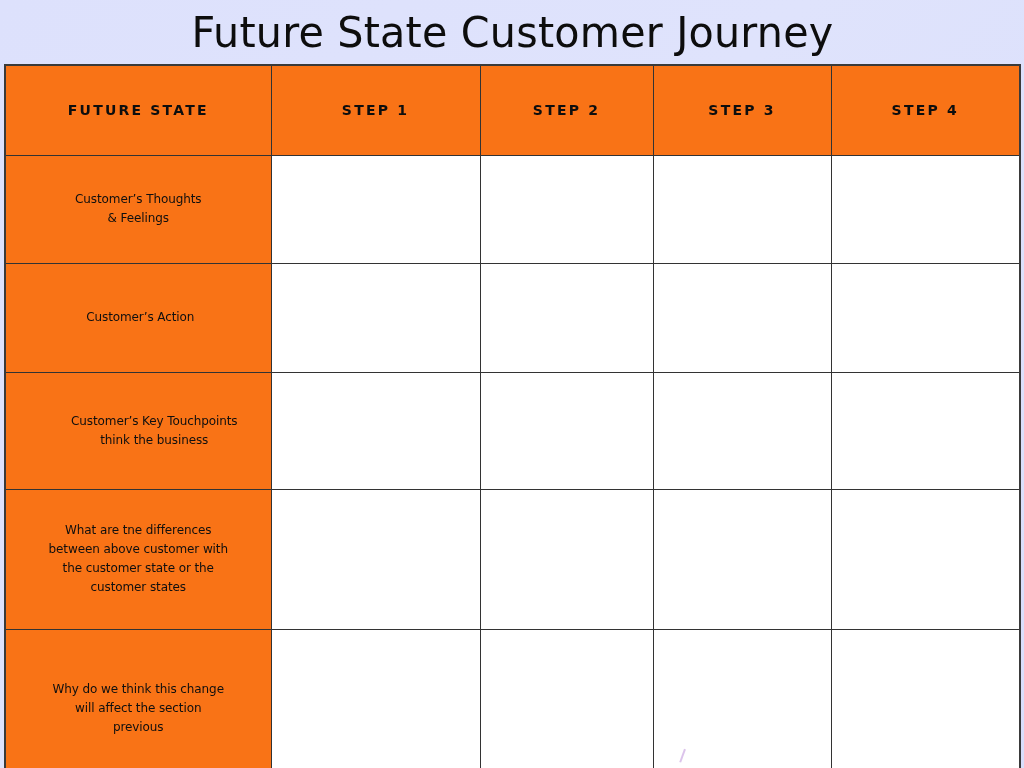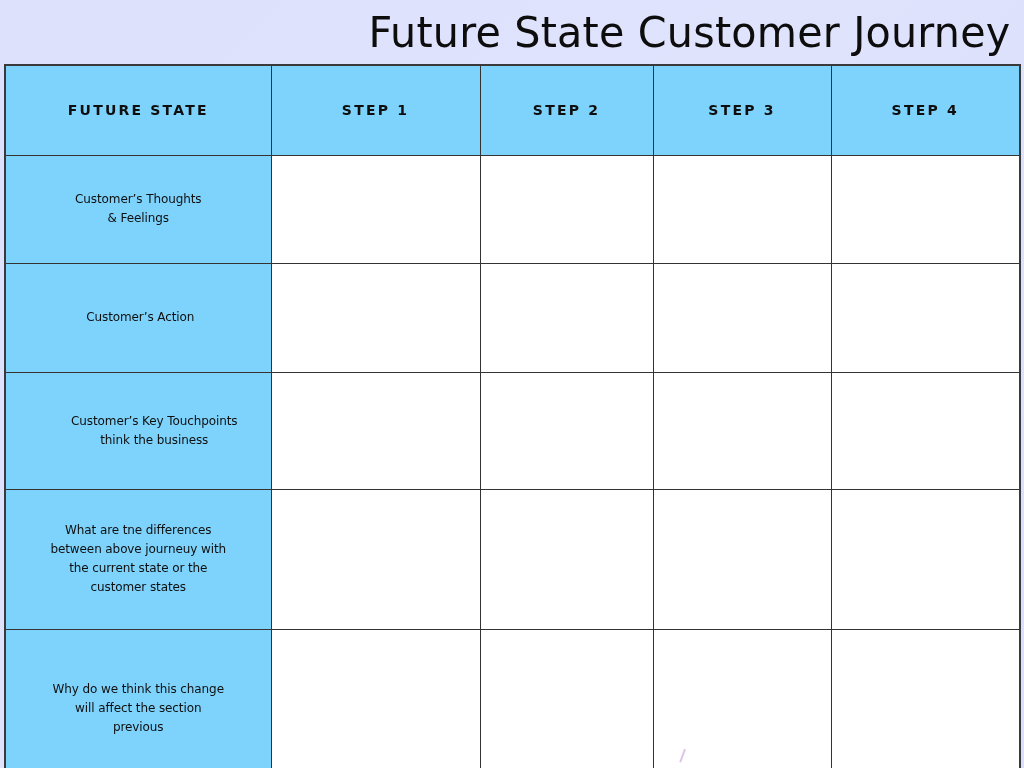--- a/index.html
+++ b/index.html
@@ -23,21 +23,21 @@
     display: flex;
     flex-direction: column;
   }
 
   
   .title-bar {
     height: 64px;
     flex: 0 0 64px;
     display: flex;
     align-items: center;
-    justify-content: flex-end;
+    justify-content: center;
   }
   .slide-title {
     font-family: "DejaVu Sans", sans-serif;
     font-size: 43px;
     font-weight: 400;
     letter-spacing: 0.2px;
     color: #0d0d0d;
     line-height: 1;
     white-space: nowrap;
     transform: scaleX(0.96);
@@ -61,21 +61,21 @@
   table.journey col.c-step2 { width: 173px; }
   table.journey col.c-step3 { width: 178px; }
   table.journey col.c-step4 { width: 189px; }
 
   table.journey th,
   table.journey td {
     border: 1px solid #333333;
     padding: 4px 8px;
     text-align: center;
     vertical-align: middle;
-    background: #7dd3fc;
+    background: #f97316;
     box-sizing: border-box;
   }
 
   thead th {
     height: 90px;
     font-family: "DejaVu Sans", sans-serif;
     font-size: 14px;
     font-weight: bold;
     letter-spacing: 2.2px;
     text-transform: uppercase;
@@ -179,22 +179,22 @@
           </td>
           <td class="cell-empty"></td>
           <td class="cell-empty"></td>
           <td class="cell-empty"></td>
           <td class="cell-empty"></td>
         </tr>
 
         <tr class="r-diff">
           <td class="row-label">
             <span>What are tne differences</span><br>
-            <span>between above journeuy with</span><br>
-            <span>the current state or the</span><br>
+            <span>between above customer with</span><br>
+            <span>the customer state or the</span><br>
             <span>customer states</span>
           </td>
           <td class="cell-empty"></td>
           <td class="cell-empty"></td>
           <td class="cell-empty"></td>
           <td class="cell-empty"></td>
         </tr>
 
         <tr class="r-why">
           <td class="row-label">

